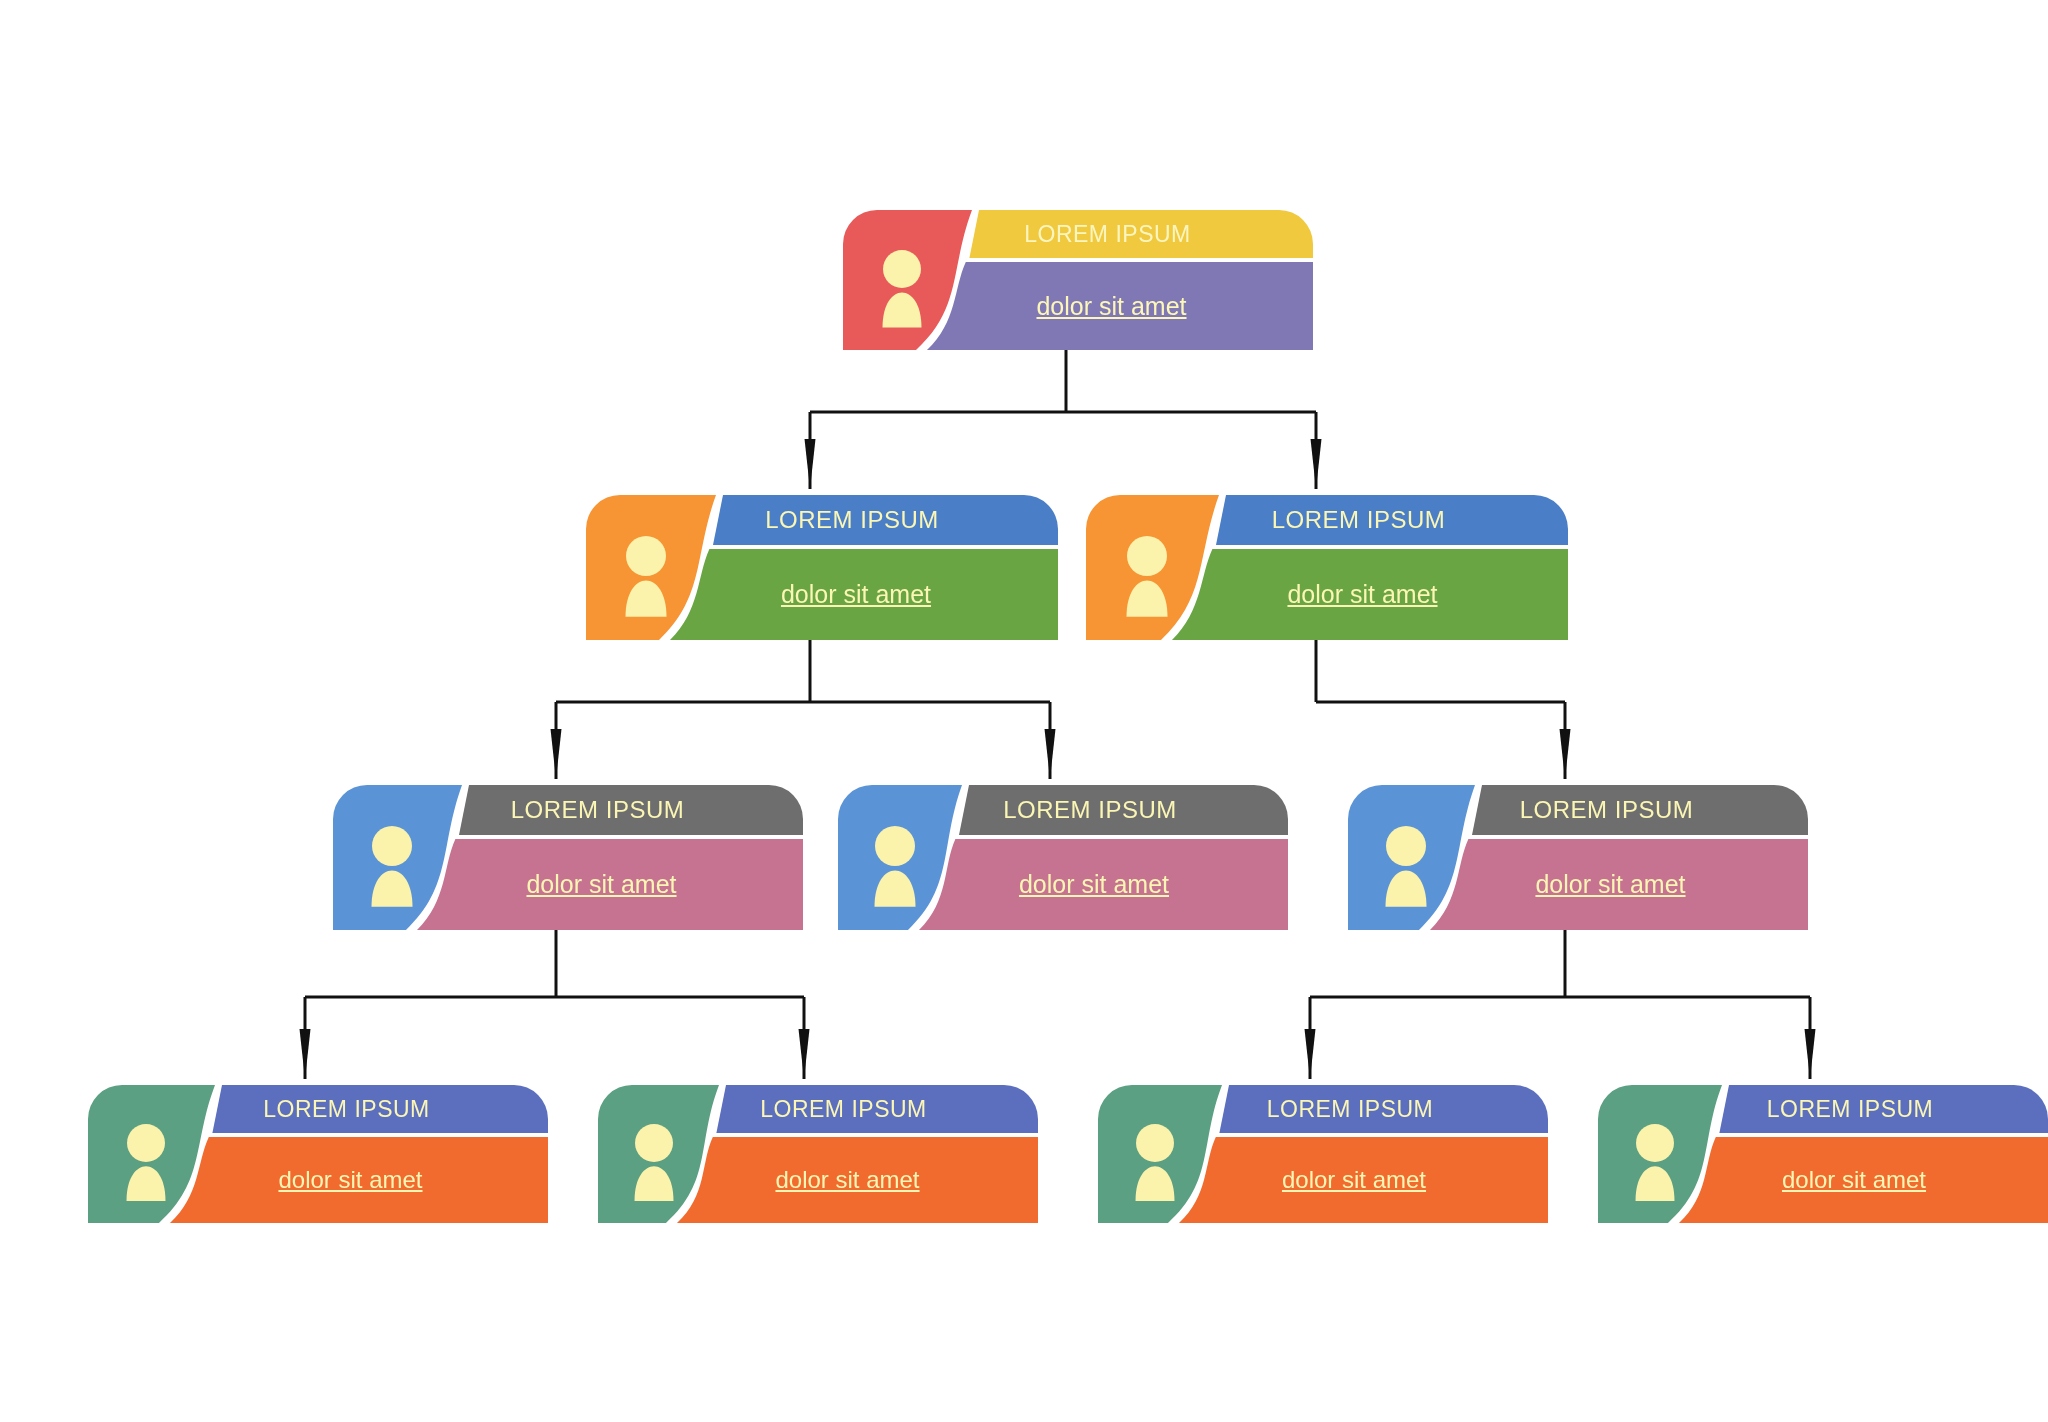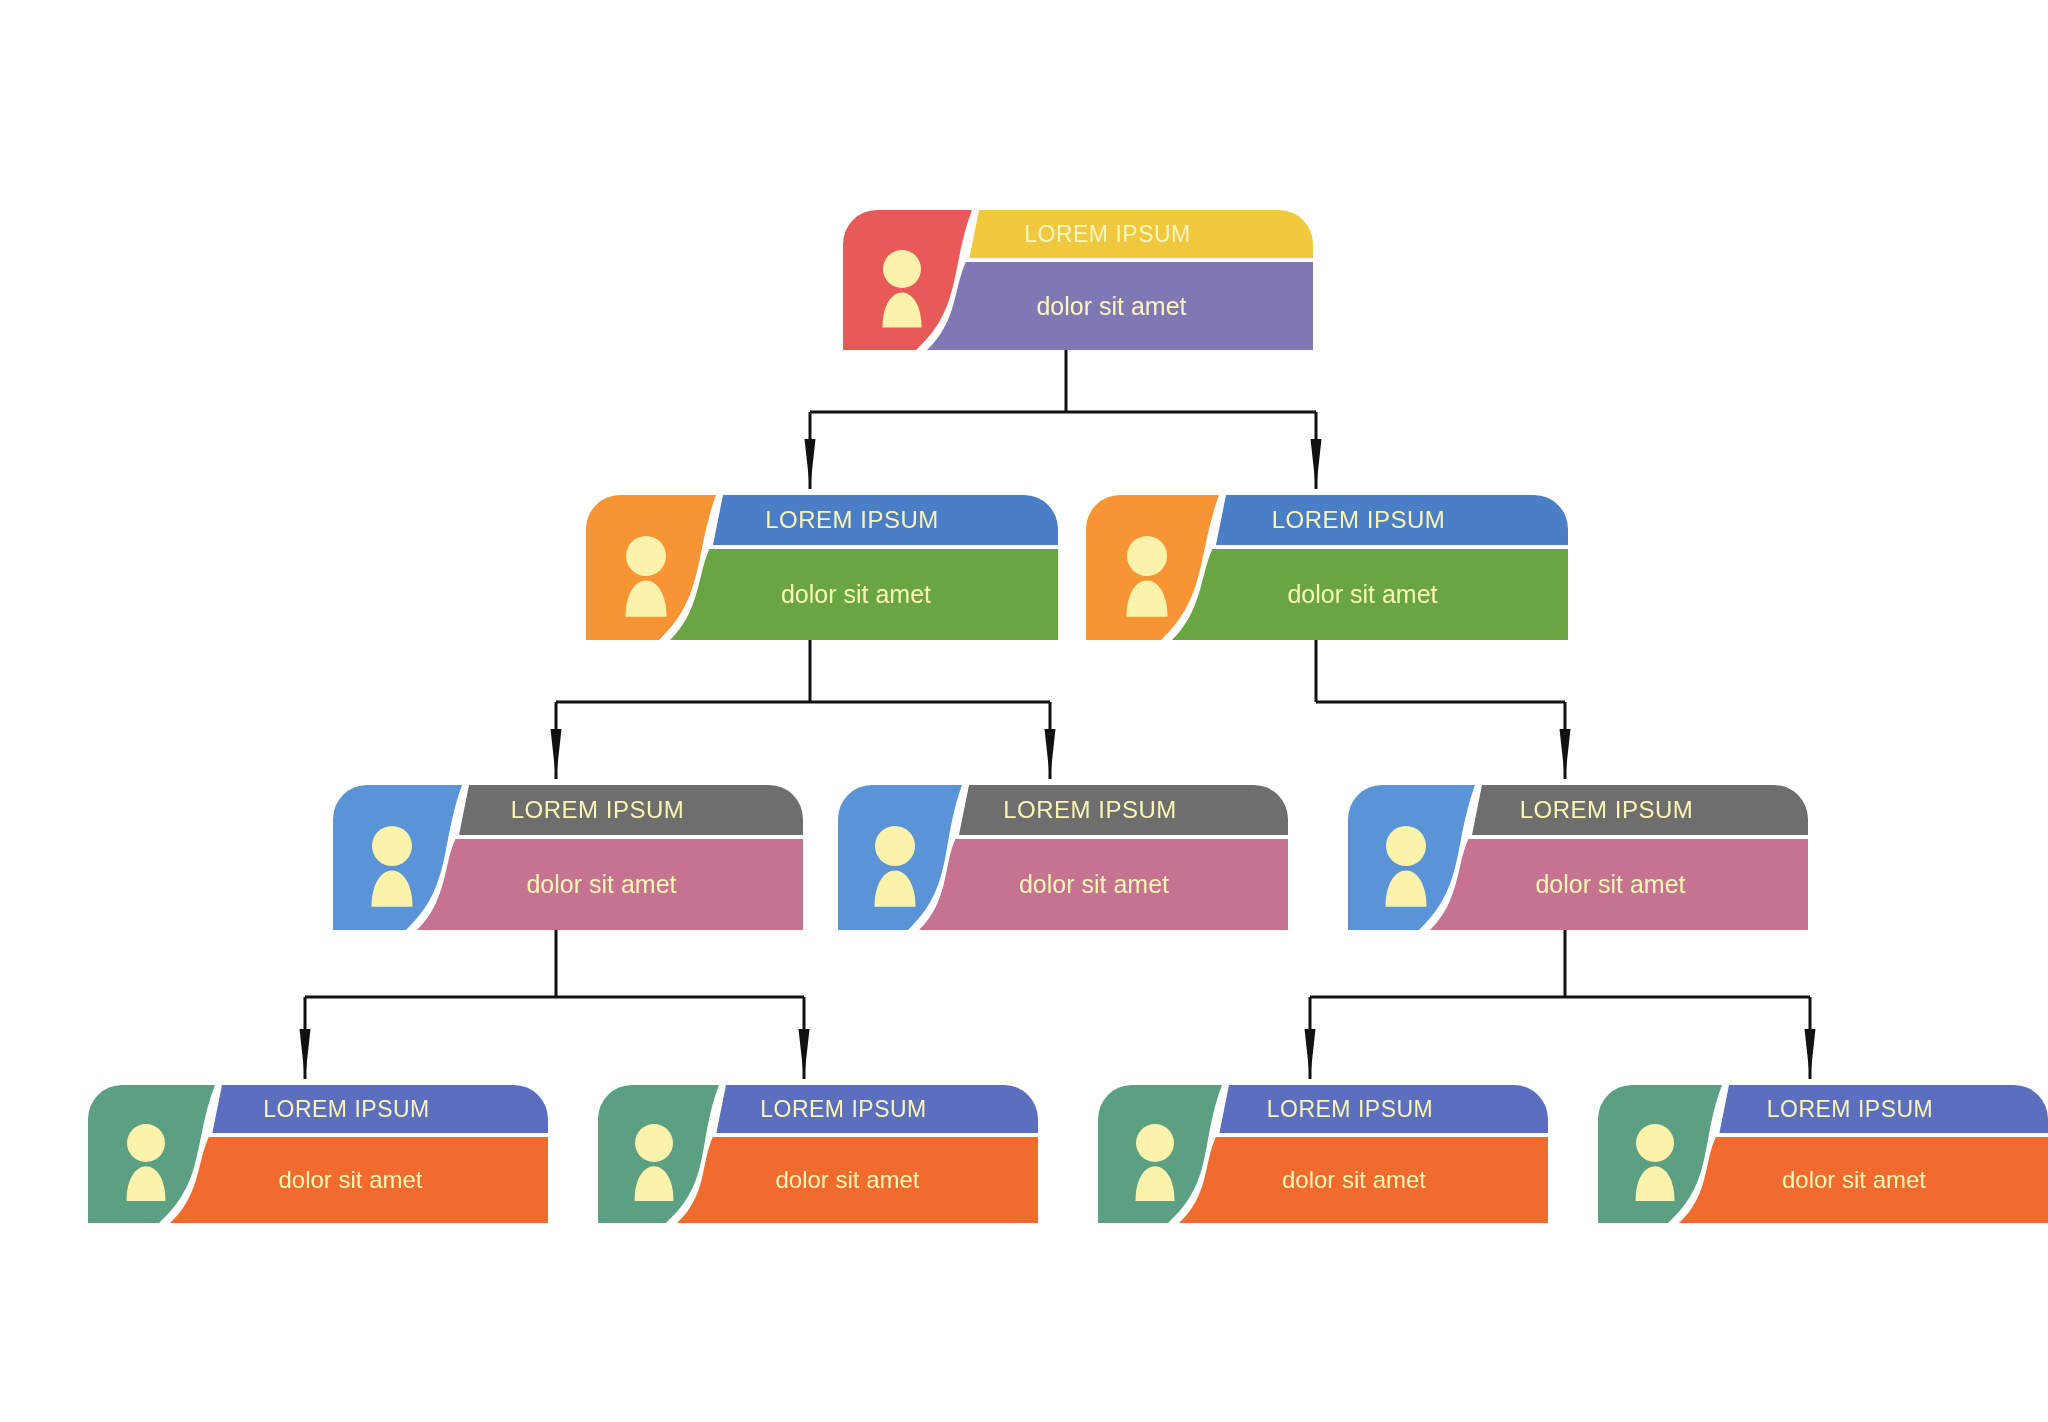--- a/index.html
+++ b/index.html
@@ -4,21 +4,21 @@
 <style>
   html,body{margin:0;padding:0;background:#ffffff;}
   body{width:2048px;height:1422px;overflow:hidden;font-family:"Liberation Sans",sans-serif;}
   #stage{position:relative;width:2048px;height:1422px;background:#ffffff;}
   #edges{position:absolute;left:0;top:0;width:2048px;height:1422px;pointer-events:none;}
   .node{position:absolute;padding-left:38px;}
   .node svg{display:block;overflow:visible;}
   .hdr-t{position:absolute;display:flex;align-items:center;justify-content:center;
          font-weight:400;letter-spacing:.5px;white-space:nowrap;}
   .bdy-t{position:absolute;display:flex;align-items:center;justify-content:center;
-         white-space:nowrap;}
+         white-space:nowrap;text-decoration:underline;}
 </style>
 </head>
 <body>
 
 <div id="stage">
   <svg id="edges" viewBox="0 0 2048 1422" preserveAspectRatio="none">
       <line x1="1066" y1="350" x2="1066" y2="412" stroke="#111111" stroke-width="3"></line>
       <line x1="810" y1="412" x2="1316" y2="412" stroke="#111111" stroke-width="3"></line>
       <line x1="810" y1="412" x2="810" y2="489" stroke="#111111" stroke-width="3"></line>
       <path d="M 804.5 439 L 815.5 439 L 810 489 Z" fill="#111111"></path>

